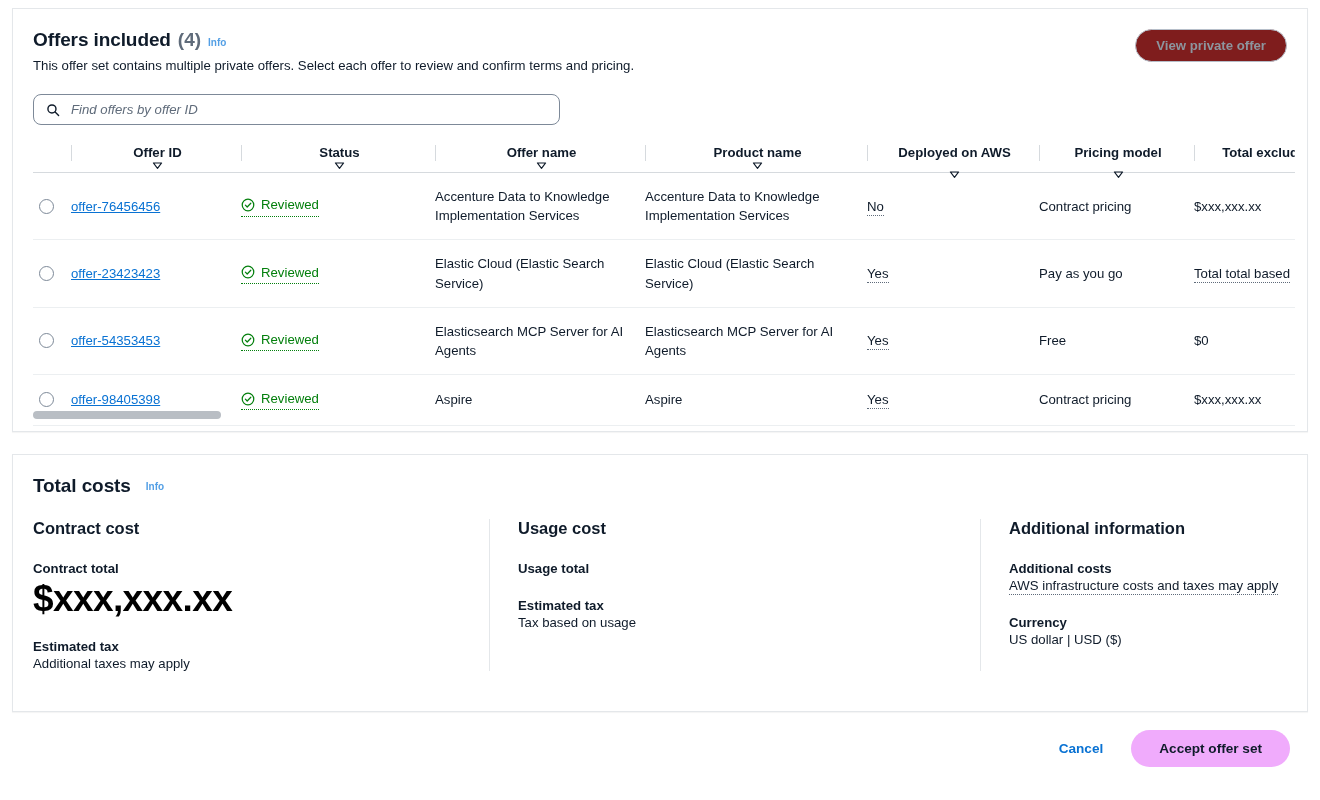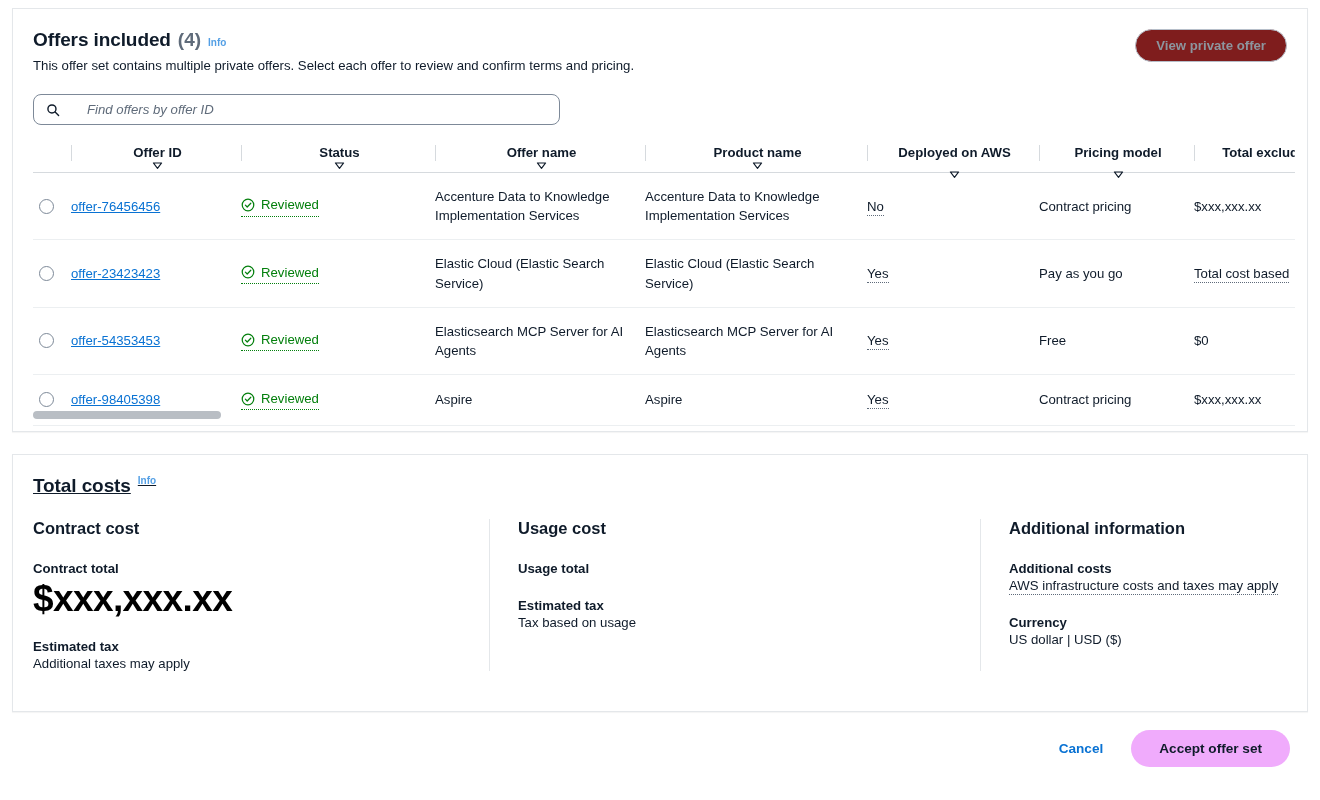--- a/index.html
+++ b/index.html
@@ -120,21 +120,20 @@
 
   .search-input {
     border: none;
     outline: none;
     flex: 1;
     font-size: 13.2px;
     font-style: italic;
     color: #c2410c;
     font-family: "Liberation Sans", sans-serif;
     background: transparent;
-    margin-left: 16px;
   }
   .search-input::placeholder { color: #5f6b7a; opacity: 1; font-style: italic; }
 
   .ic { display: inline-block; line-height: 0; }
 
   
   .table-scroll {
     margin-top: 14px;
     position: relative;
     overflow: hidden;
@@ -242,23 +241,22 @@
     width: 188px;
     height: 8px;
     border-radius: 5px;
     background: #b9bec4;
     cursor: pointer;
   }
 
   
   .tc-title-row {
     display: flex;
-    align-items: flex-start;
-    gap: 7px;
-    text-decoration: underline;
+    align-items: center;
+    gap: 15px;
   }
 
   .cols3 {
     display: flex;
     margin-top: 22px;
     gap: 8px;
   }
 
   .col3 {
     flex: 0 0 auto;
@@ -491,21 +489,21 @@
                 <span>Reviewed</span>
               </span>
             </td>
             <td class="pad-l">Elastic Cloud (Elastic Search Service)</td>
             <td class="pad-l">Elastic Cloud (Elastic Search Service)</td>
             <td class="pad-l">
               <span class="tip">Yes</span>
             </td>
             <td class="pad-l">Pay as you go</td>
             <td class="pad-l">
-              <span class="tip">Total cost based</span>
+              <span class="tip">Total total based</span>
             </td>
           </tr>
 
           <tr>
             <td>
               <span class="radio"></span>
             </td>
             <td class="pad-l">
               <a class="link">offer-54353453</a>
             </td>

